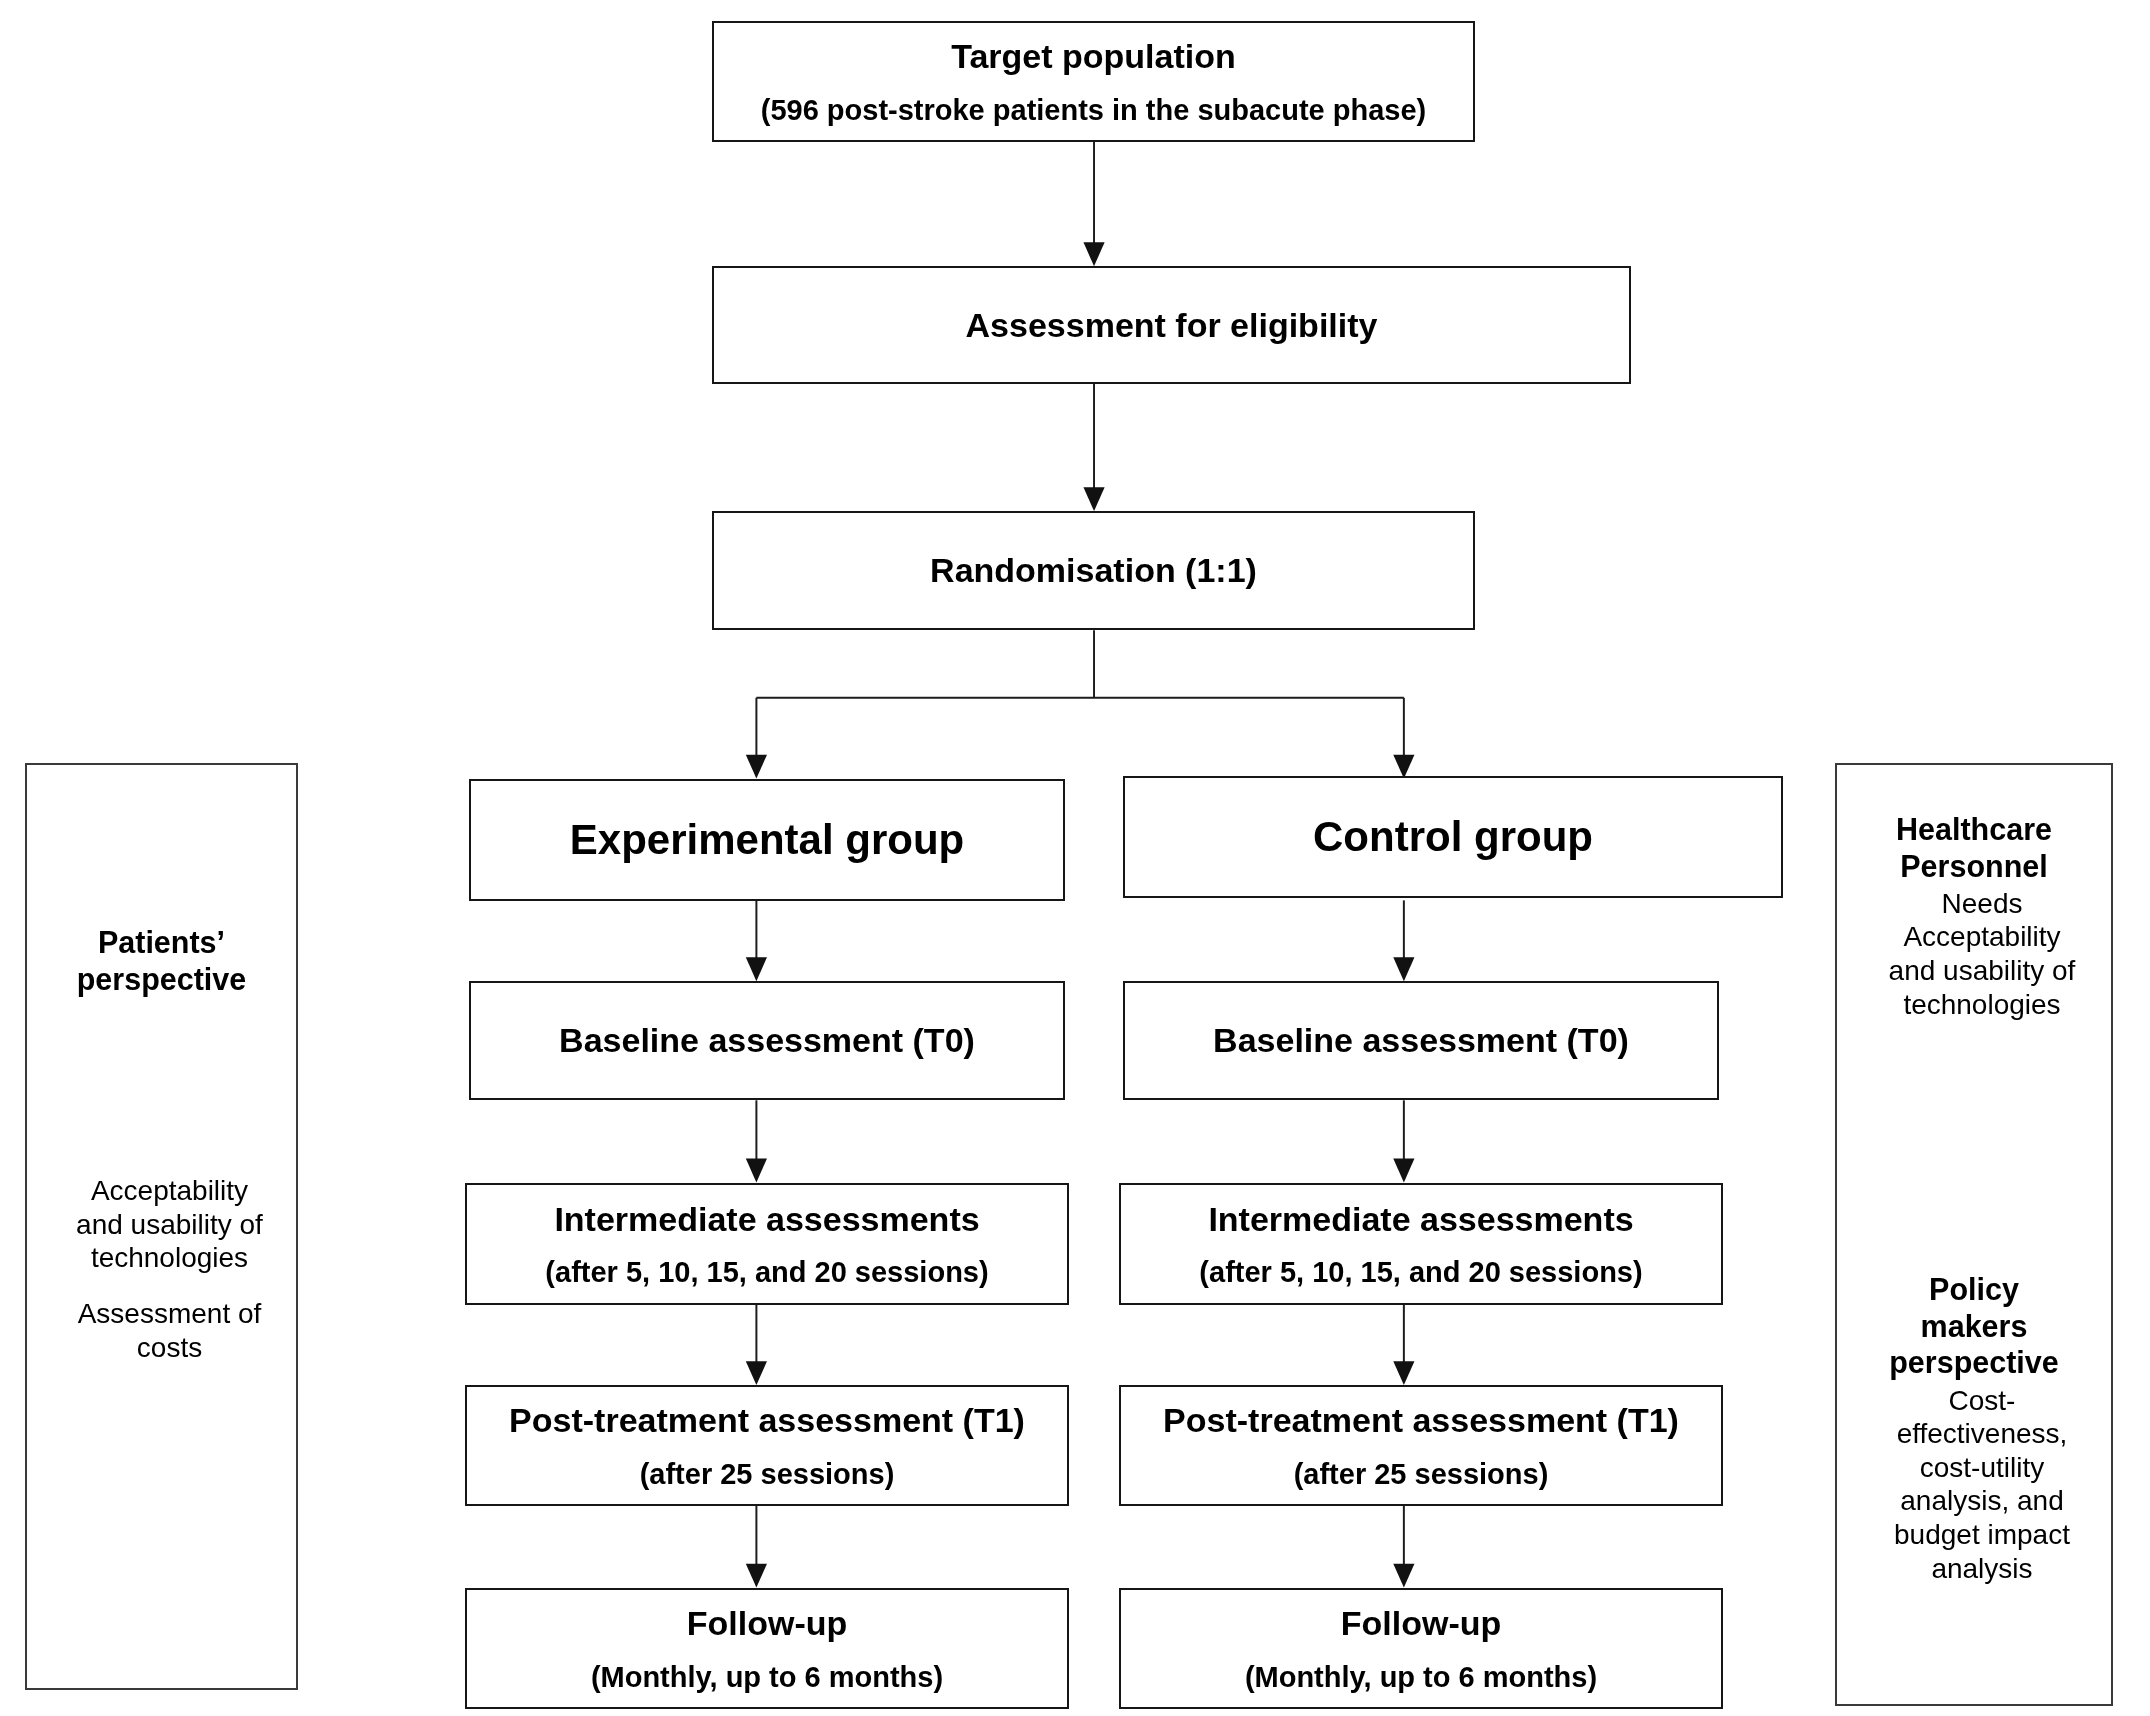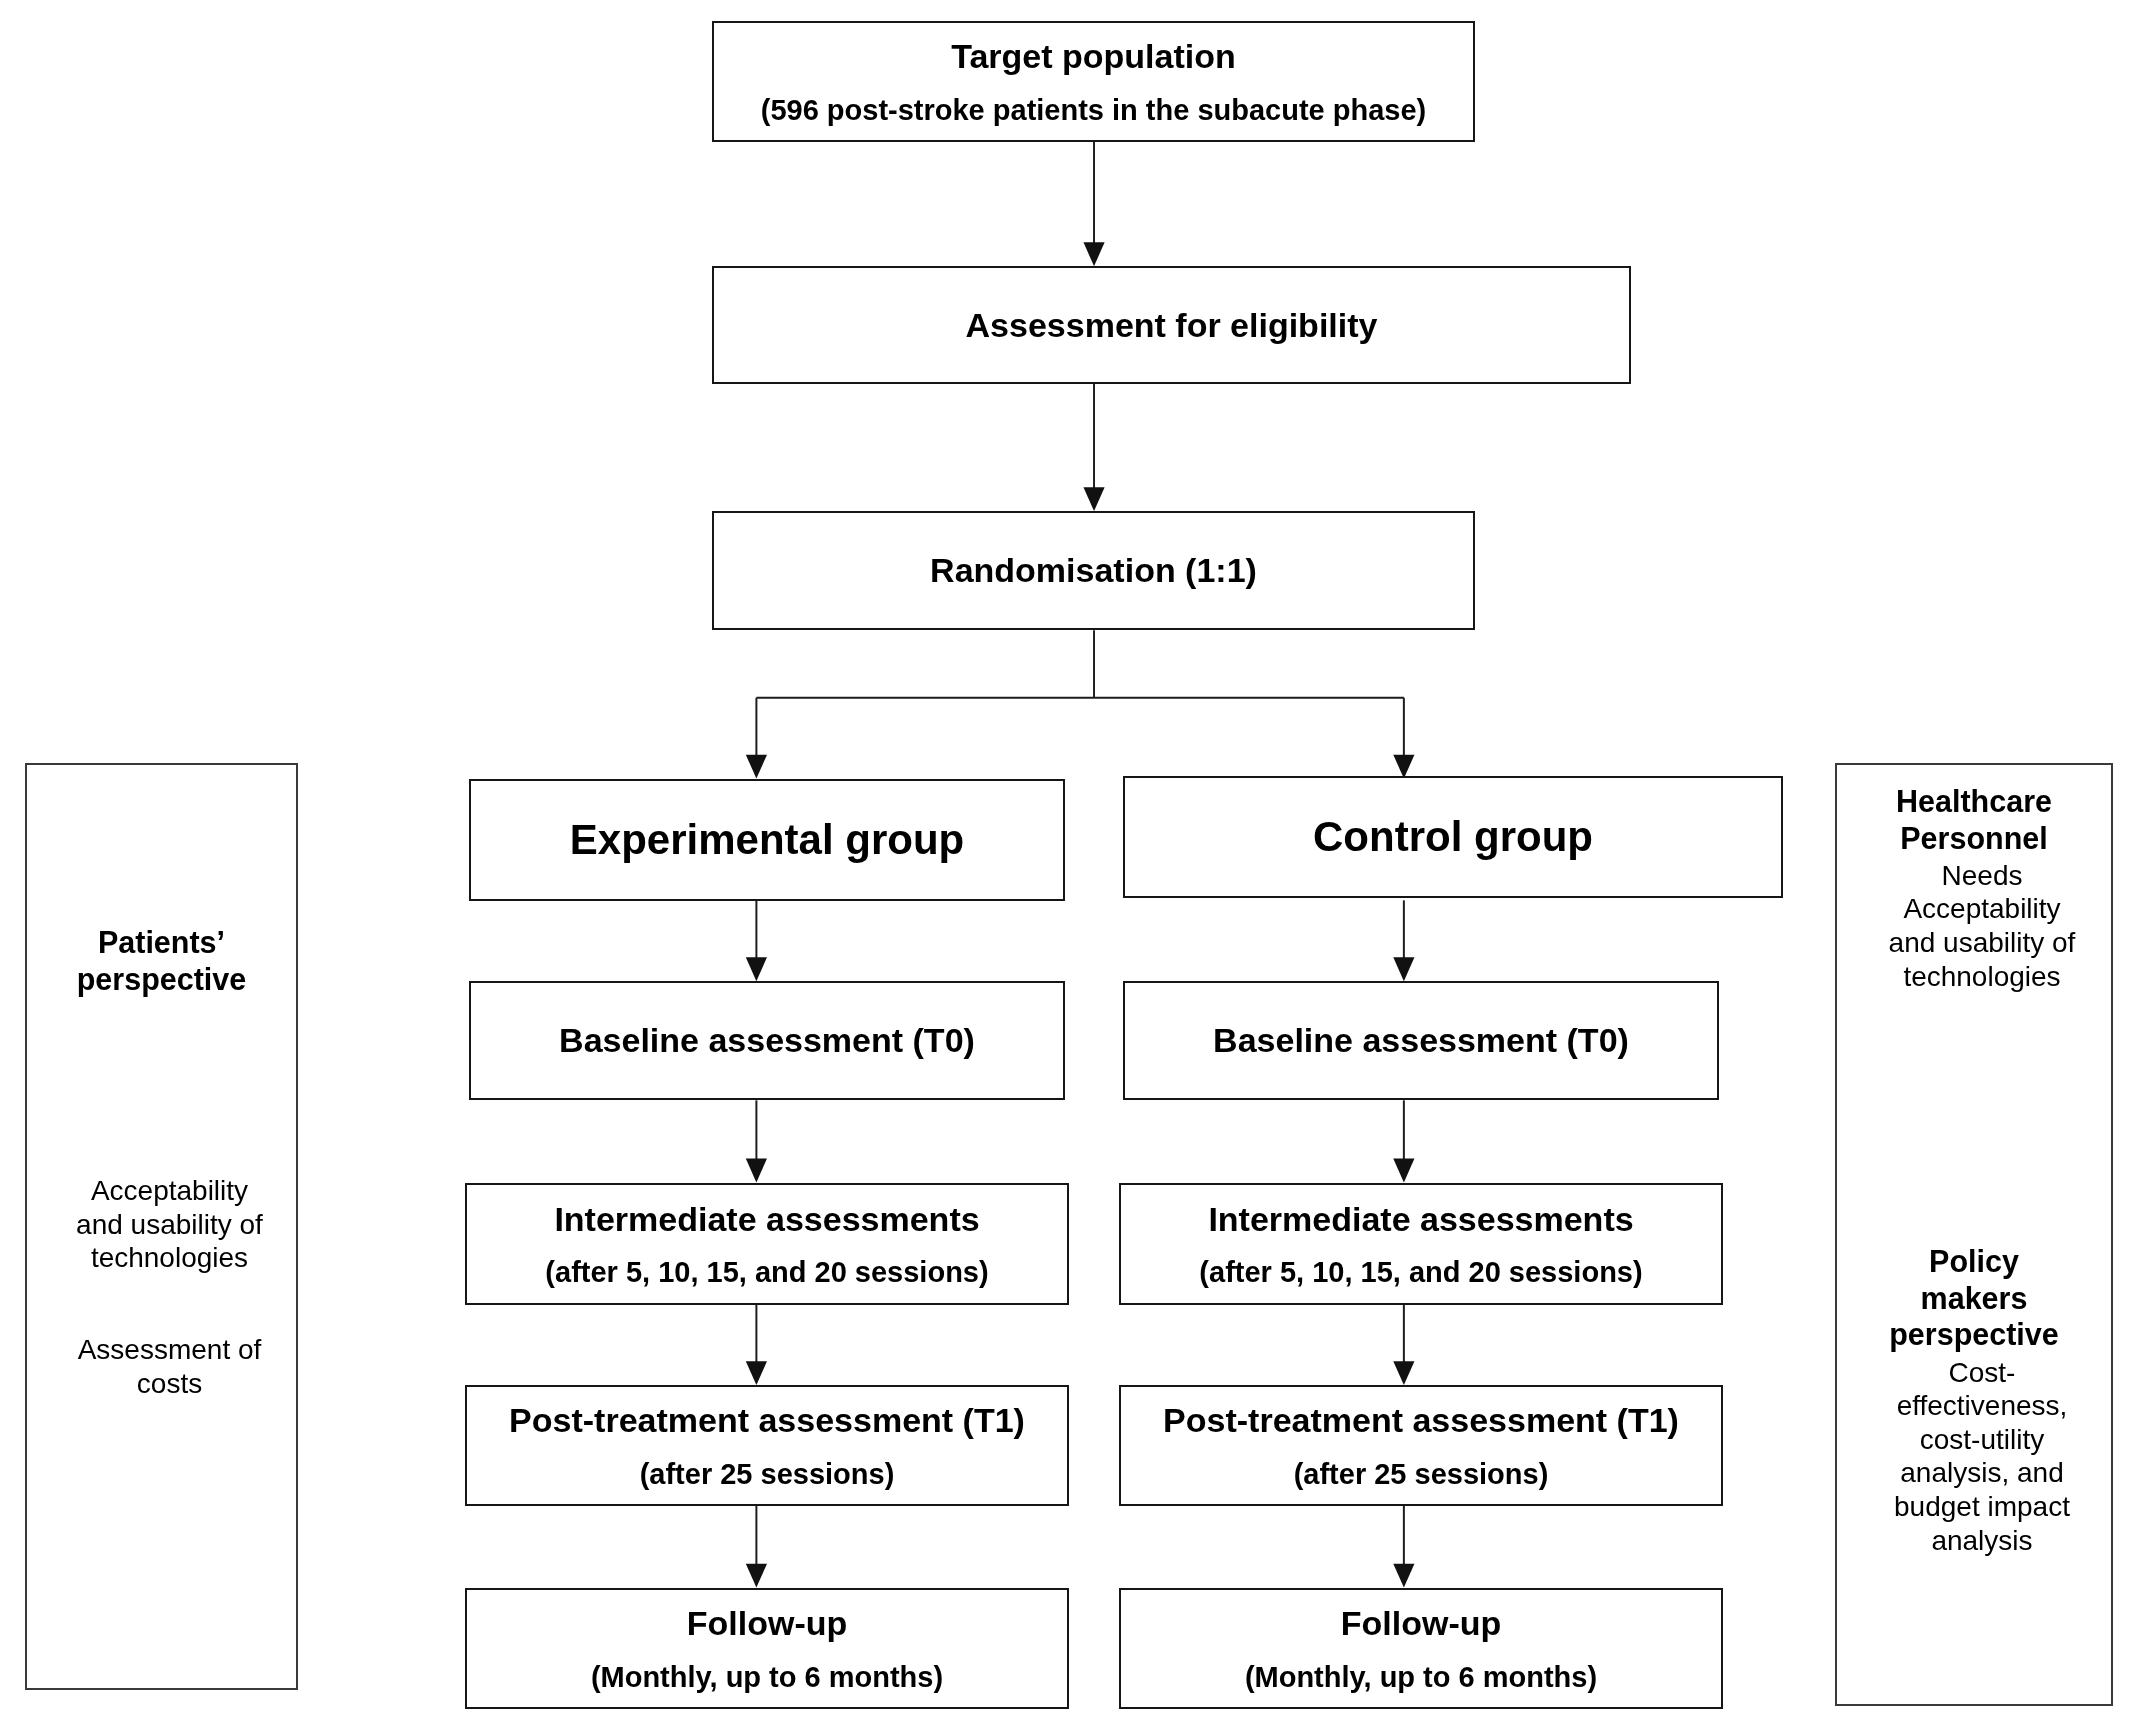--- a/index.html
+++ b/index.html
@@ -68,23 +68,23 @@
   .panel .ptext {
     font-size: 28px;
     font-weight: 400;
     line-height: 1.2;
     white-space: pre-line;
     padding-left: 16px;
   }
   
   .panel-left .heading { margin-top: 159px; }
   .panel-left .ptext.first { margin-top: 177px; }
-  .panel-left .ptext.second { margin-top: 58px; }
+  .panel-left .ptext.second { margin-top: 22px; }
   
-  .panel-right .heading.first { margin-top: 18px; }
+  .panel-right .heading.first { margin-top: 46px; }
   .panel-right .ptext.first { margin-top: 2.6px; }
   .panel-right .heading.second { margin-top: 250px; }
   .panel-right .ptext.second { margin-top: 2.6px; }
 </style>
 </head>
 <body>
 
 <div class="canvas">
 
   <svg class="connectors" viewBox="0 0 3248 2592" xmlns="http://www.w3.org/2000/svg">

